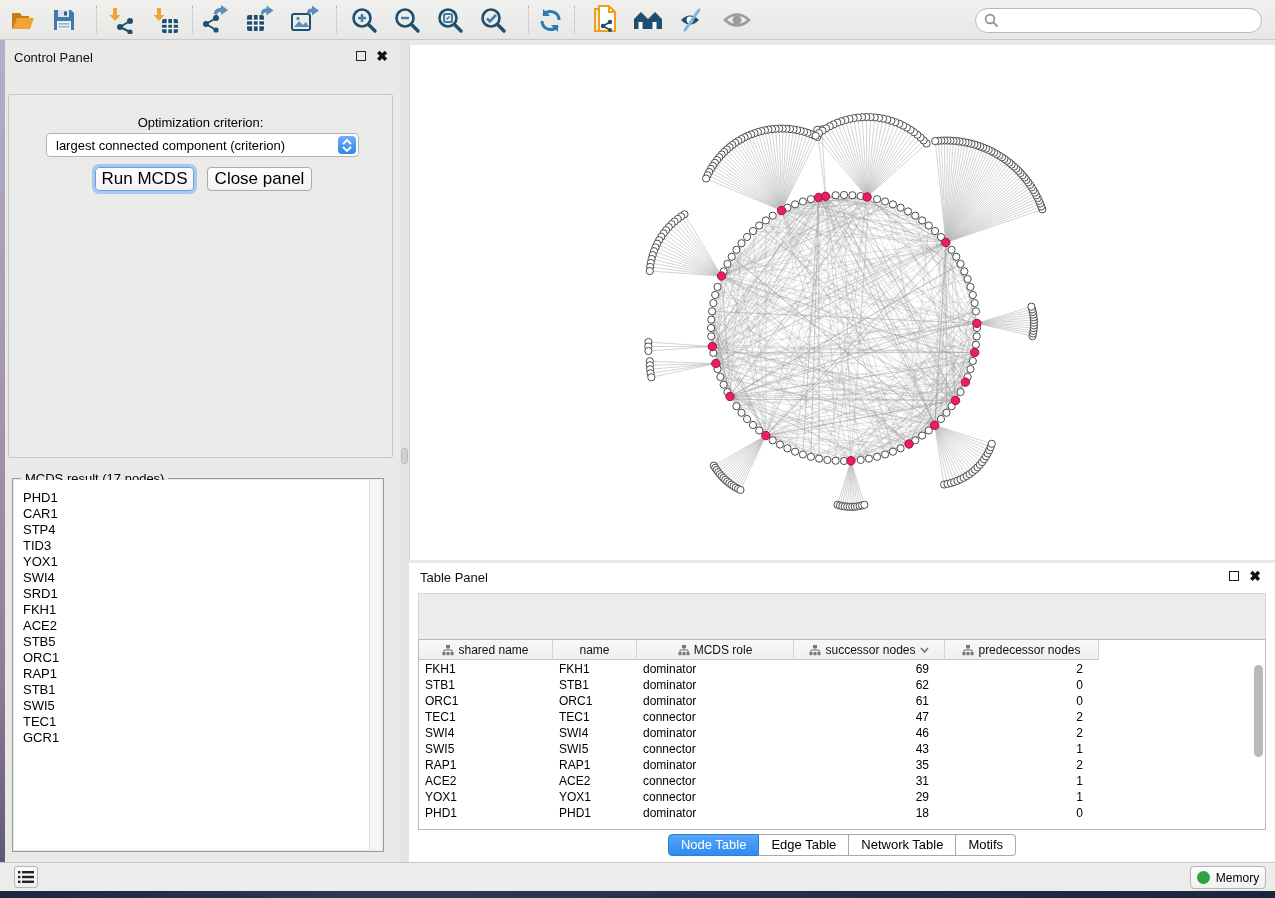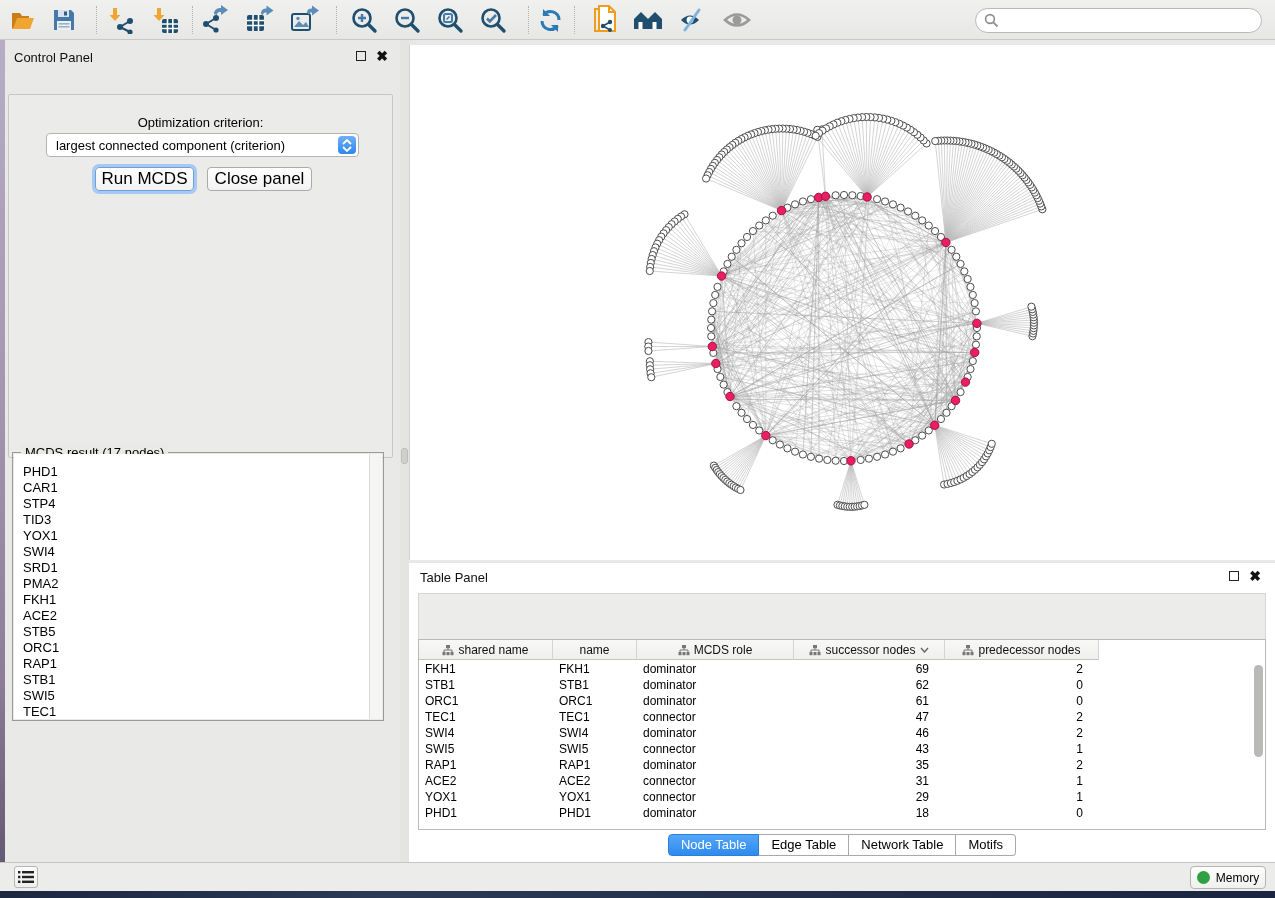--- a/index.html
+++ b/index.html
@@ -49,21 +49,21 @@
     display:flex; align-items:center; font-size:13px; padding-left:9px; }
   #opt-stepper { position:absolute; right:2px; top:2px; width:18px; height:18px; border-radius:4px;
     background:linear-gradient(#6fb0f8,#2f86ef); display:flex; flex-direction:column;
     align-items:center; justify-content:center; gap:1px; }
   .btn { position:absolute; height:24px; background:linear-gradient(#ffffff,#f2f2f2);
     border:1px solid #ababab; border-radius:4px; font-size:17px; text-align:center;
     display:flex; align-items:center; justify-content:center; color:#000; }
   #run-btn { left:86px; top:72px; width:99px; box-shadow:0 0 0 3px #a5c9f3; border-color:#6f9fd8; }
   #close-btn { left:198px; top:72px; width:105px; }
 
-  #mcds-fieldset { position:absolute; left:7px; top:412px; width:372px; height:269px;
+  #mcds-fieldset { position:absolute; left:7px; top:438px; width:372px; height:374px;
     border:1px solid #9a9a9a; }
   #mcds-legend { position:absolute; left:8px; top:-8px; background:#e9e9e8;
     padding:0 4px; font-size:13px; }
   #mcds-list { position:absolute; left:1px; top:1px; right:1px; bottom:1px;
     background:#fff; overflow:hidden; }
   #mcds-items { list-style:none; padding:10px 0 0 9px; }
   #mcds-items li { font-size:13px; line-height:16px; color:#000; }
   #mcds-scroll { position:absolute; right:0; top:0; width:13px; height:100%;
     background:#f5f5f4; border-left:1px solid #dcdcdc; }
 
@@ -300,21 +300,20 @@
     <span id="mcds-legend">MCDS result (17 nodes)</span>
     <div id="mcds-list">
       <ul id="mcds-items">
           <li>PHD1</li>
           <li>CAR1</li>
           <li>STP4</li>
           <li>TID3</li>
           <li>YOX1</li>
           <li>SWI4</li>
           <li>SRD1</li>
-          <li>PMA2</li>
           <li>FKH1</li>
           <li>ACE2</li>
           <li>STB5</li>
           <li>ORC1</li>
           <li>RAP1</li>
           <li>STB1</li>
           <li>SWI5</li>
           <li>TEC1</li>
           <li>GCR1</li>
         </ul>

